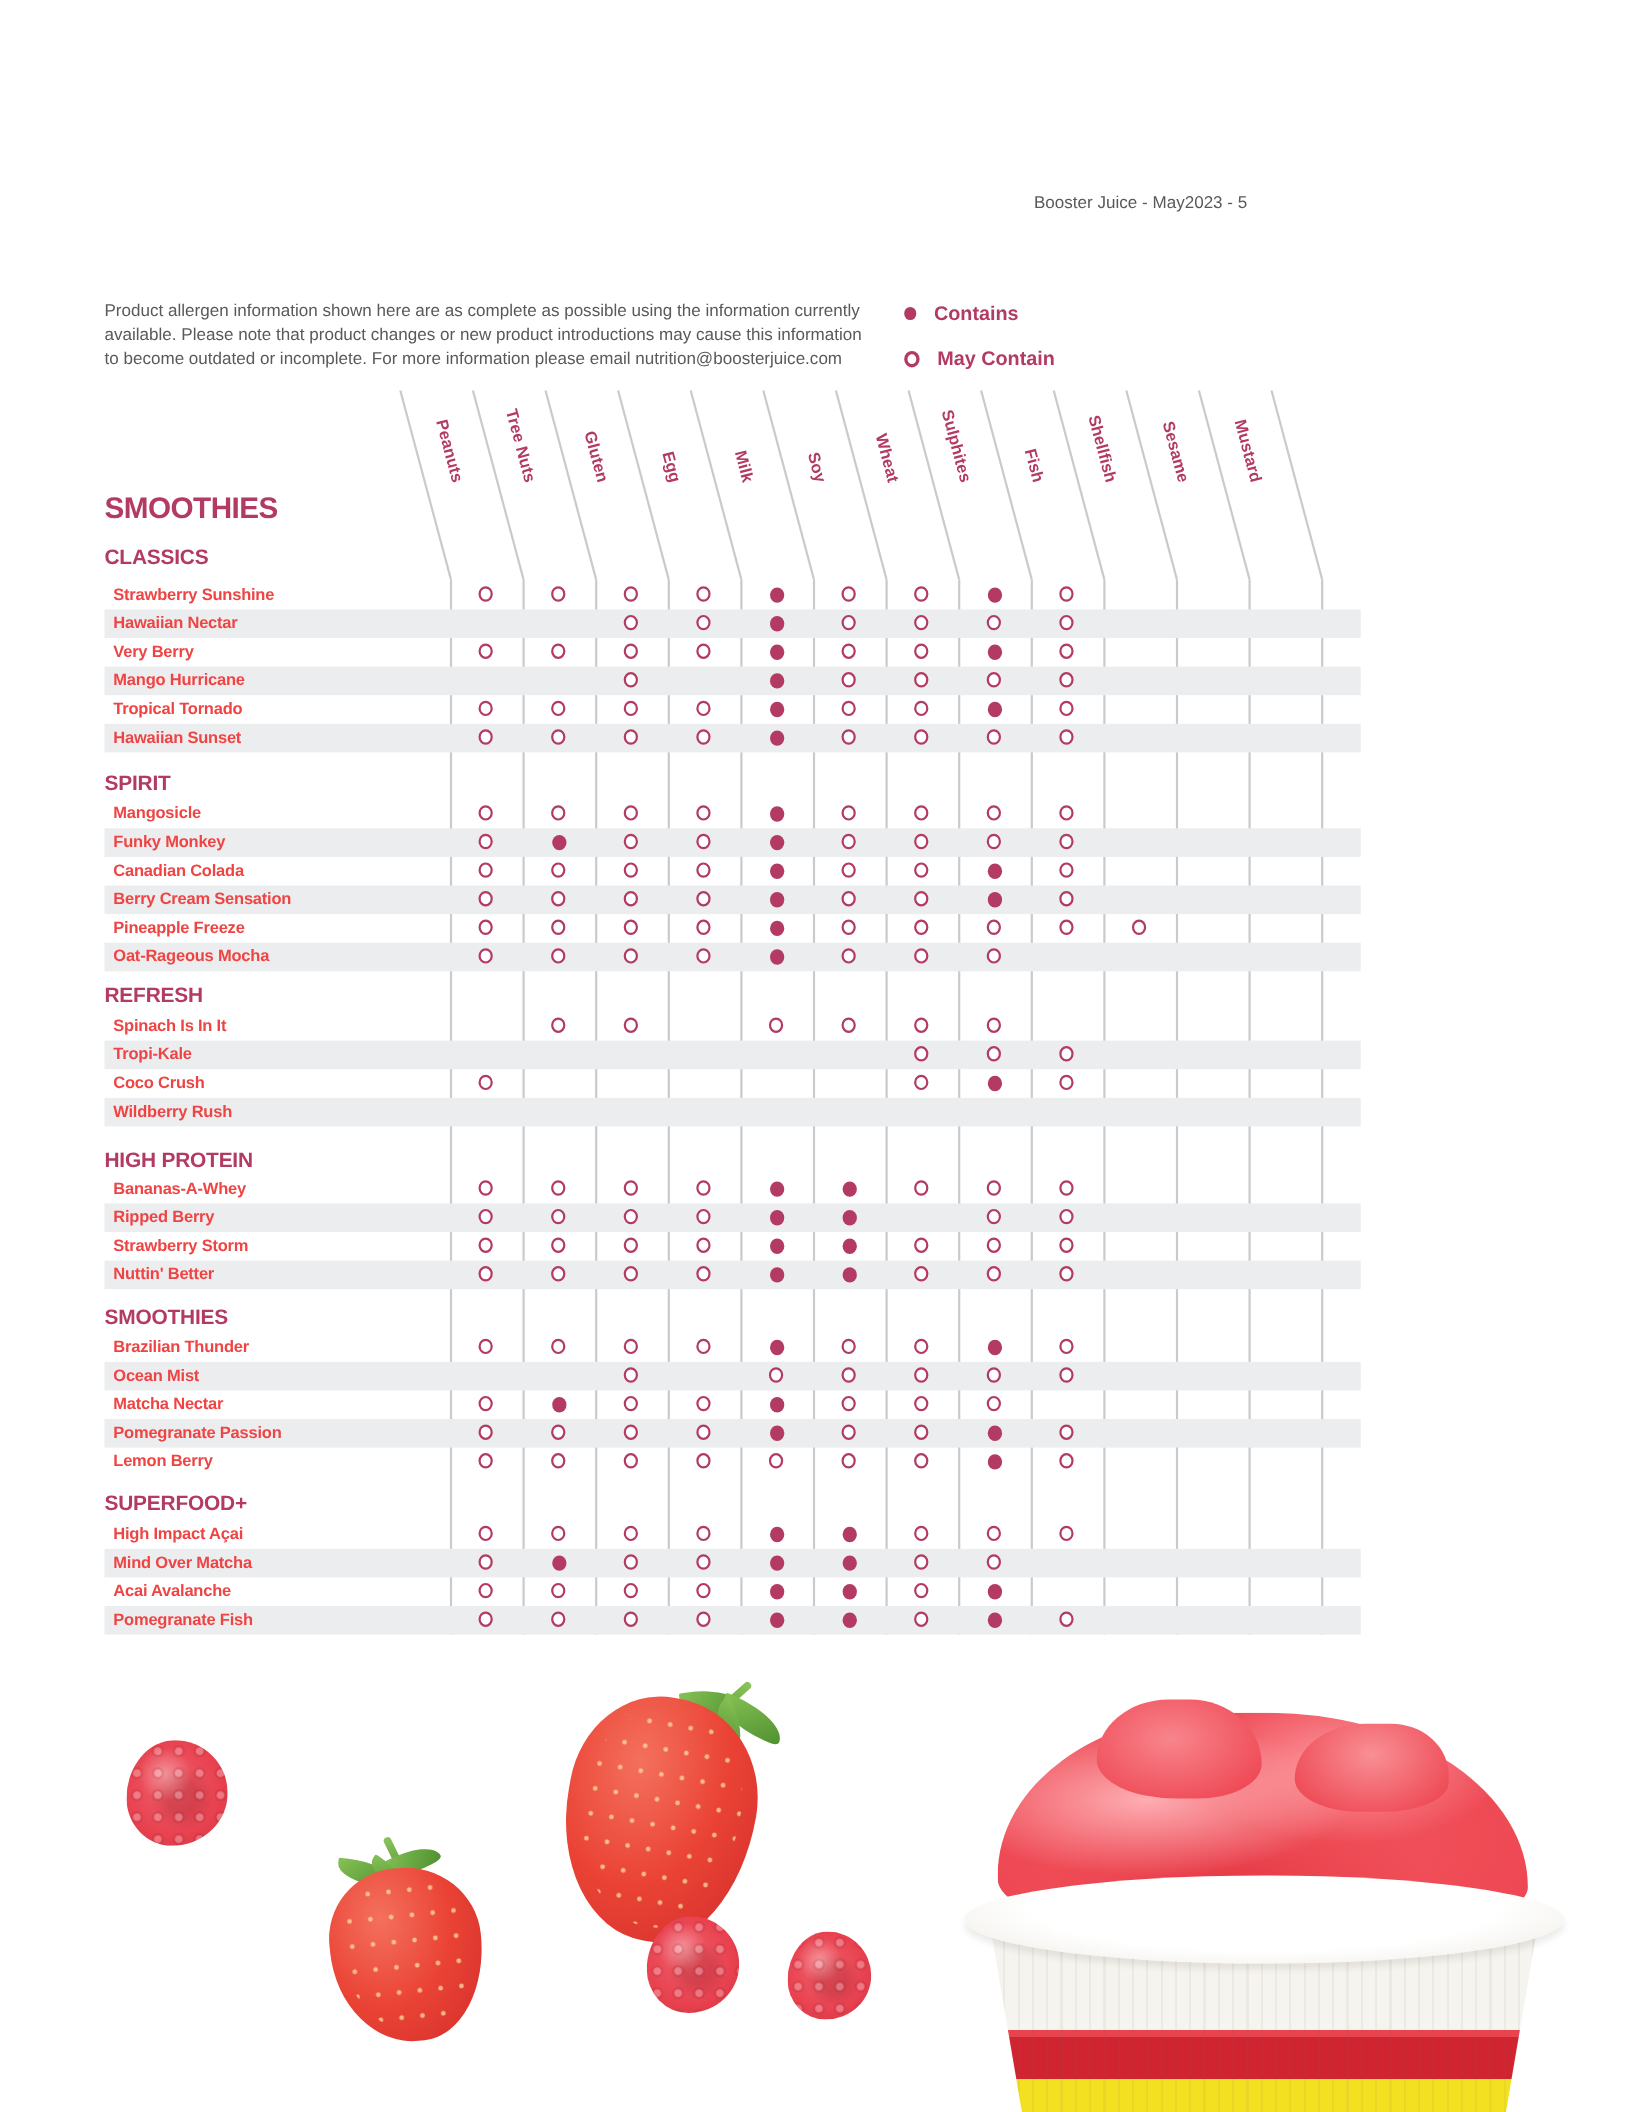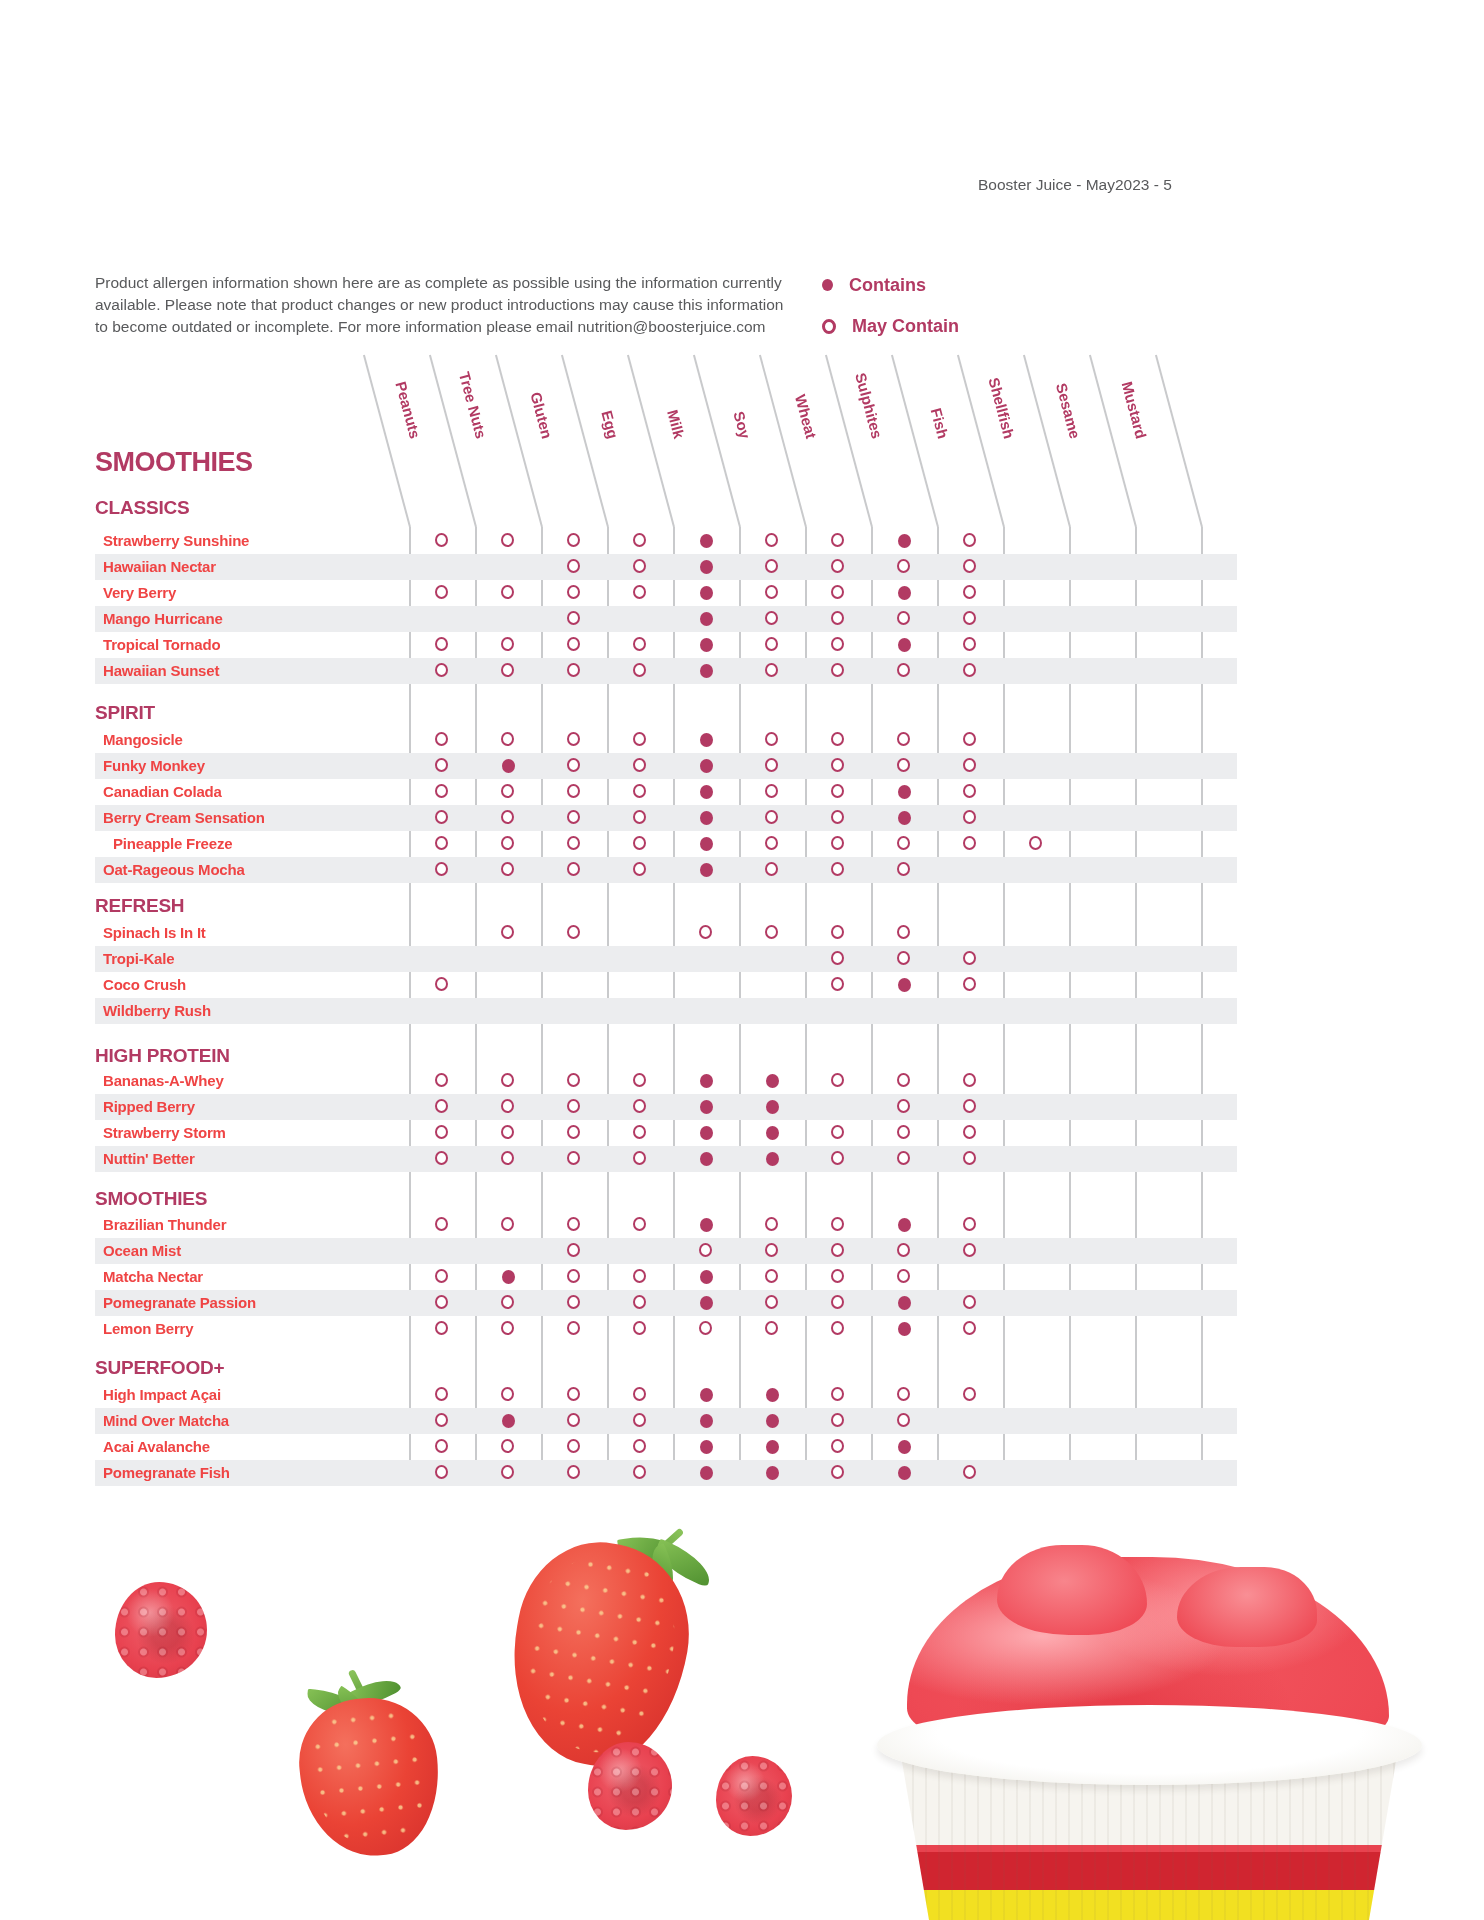--- a/index.html
+++ b/index.html
@@ -3,21 +3,21 @@
 <meta charset="utf-8">
 <style>
   html,body{margin:0;padding:0;}
   body{width:1484px;height:1920px;position:relative;background:#ffffff;overflow:hidden;
        font-family:"Liberation Sans",sans-serif;}
   .page{position:absolute;inset:0;background:#fff;}
 
   
   .title{position:absolute;left:93px;top:146px;font-size:76px;font-weight:bold;
          letter-spacing:-2px;color:#B23A63;white-space:nowrap;}
-  .docref{position:absolute;left:978px;top:176px;font-size:15.5px;color:#58595B;}
+  .docref{position:absolute;left:940px;top:176px;font-size:15.5px;color:#58595B;}
   .desc{position:absolute;left:95px;top:272px;width:700px;font-size:15.5px;line-height:1.42;
         color:#58595B;}
 
   
   .legend{position:absolute;left:822px;top:273px;}
   .legend-row{display:flex;align-items:center;height:24px;margin-bottom:17px;}
   .lg-dot{width:11px;height:12px;border-radius:50%;flex:0 0 auto;}
   .lg-dot.fill{background:#B23A63;}
   .lg-dot.open{border:3px solid #B23A63;background:#fff;width:8px;height:9px;}
   .legend-label{margin-left:16px;font-size:18px;font-weight:bold;color:#B23A63;}
@@ -264,21 +264,21 @@
       <div class="row-label" style="top: 805px;">Berry Cream Sensation</div>
       <div class="mark may" style="left: 434.9px; top: 810.4px;"></div>
       <div class="mark may" style="left: 500.9px; top: 810.4px;"></div>
       <div class="mark may" style="left: 566.9px; top: 810.4px;"></div>
       <div class="mark may" style="left: 632.9px; top: 810.4px;"></div>
       <div class="mark contains" style="left: 699.5px; top: 811px;"></div>
       <div class="mark may" style="left: 764.9px; top: 810.4px;"></div>
       <div class="mark may" style="left: 830.9px; top: 810.4px;"></div>
       <div class="mark contains" style="left: 897.5px; top: 811px;"></div>
       <div class="mark may" style="left: 962.9px; top: 810.4px;"></div>
-      <div class="row-label" style="top: 831px; margin-left: 10px;">Pineapple Freeze</div>
+      <div class="row-label" style="top: 831px;">Pineapple Freeze</div>
       <div class="mark may" style="left: 434.9px; top: 836.4px;"></div>
       <div class="mark may" style="left: 500.9px; top: 836.4px;"></div>
       <div class="mark may" style="left: 566.9px; top: 836.4px;"></div>
       <div class="mark may" style="left: 632.9px; top: 836.4px;"></div>
       <div class="mark contains" style="left: 699.5px; top: 837px;"></div>
       <div class="mark may" style="left: 764.9px; top: 836.4px;"></div>
       <div class="mark may" style="left: 830.9px; top: 836.4px;"></div>
       <div class="mark may" style="left: 896.9px; top: 836.4px;"></div>
       <div class="mark may" style="left: 962.9px; top: 836.4px;"></div>
       <div class="mark may" style="left: 1028.9px; top: 836.4px;"></div>

